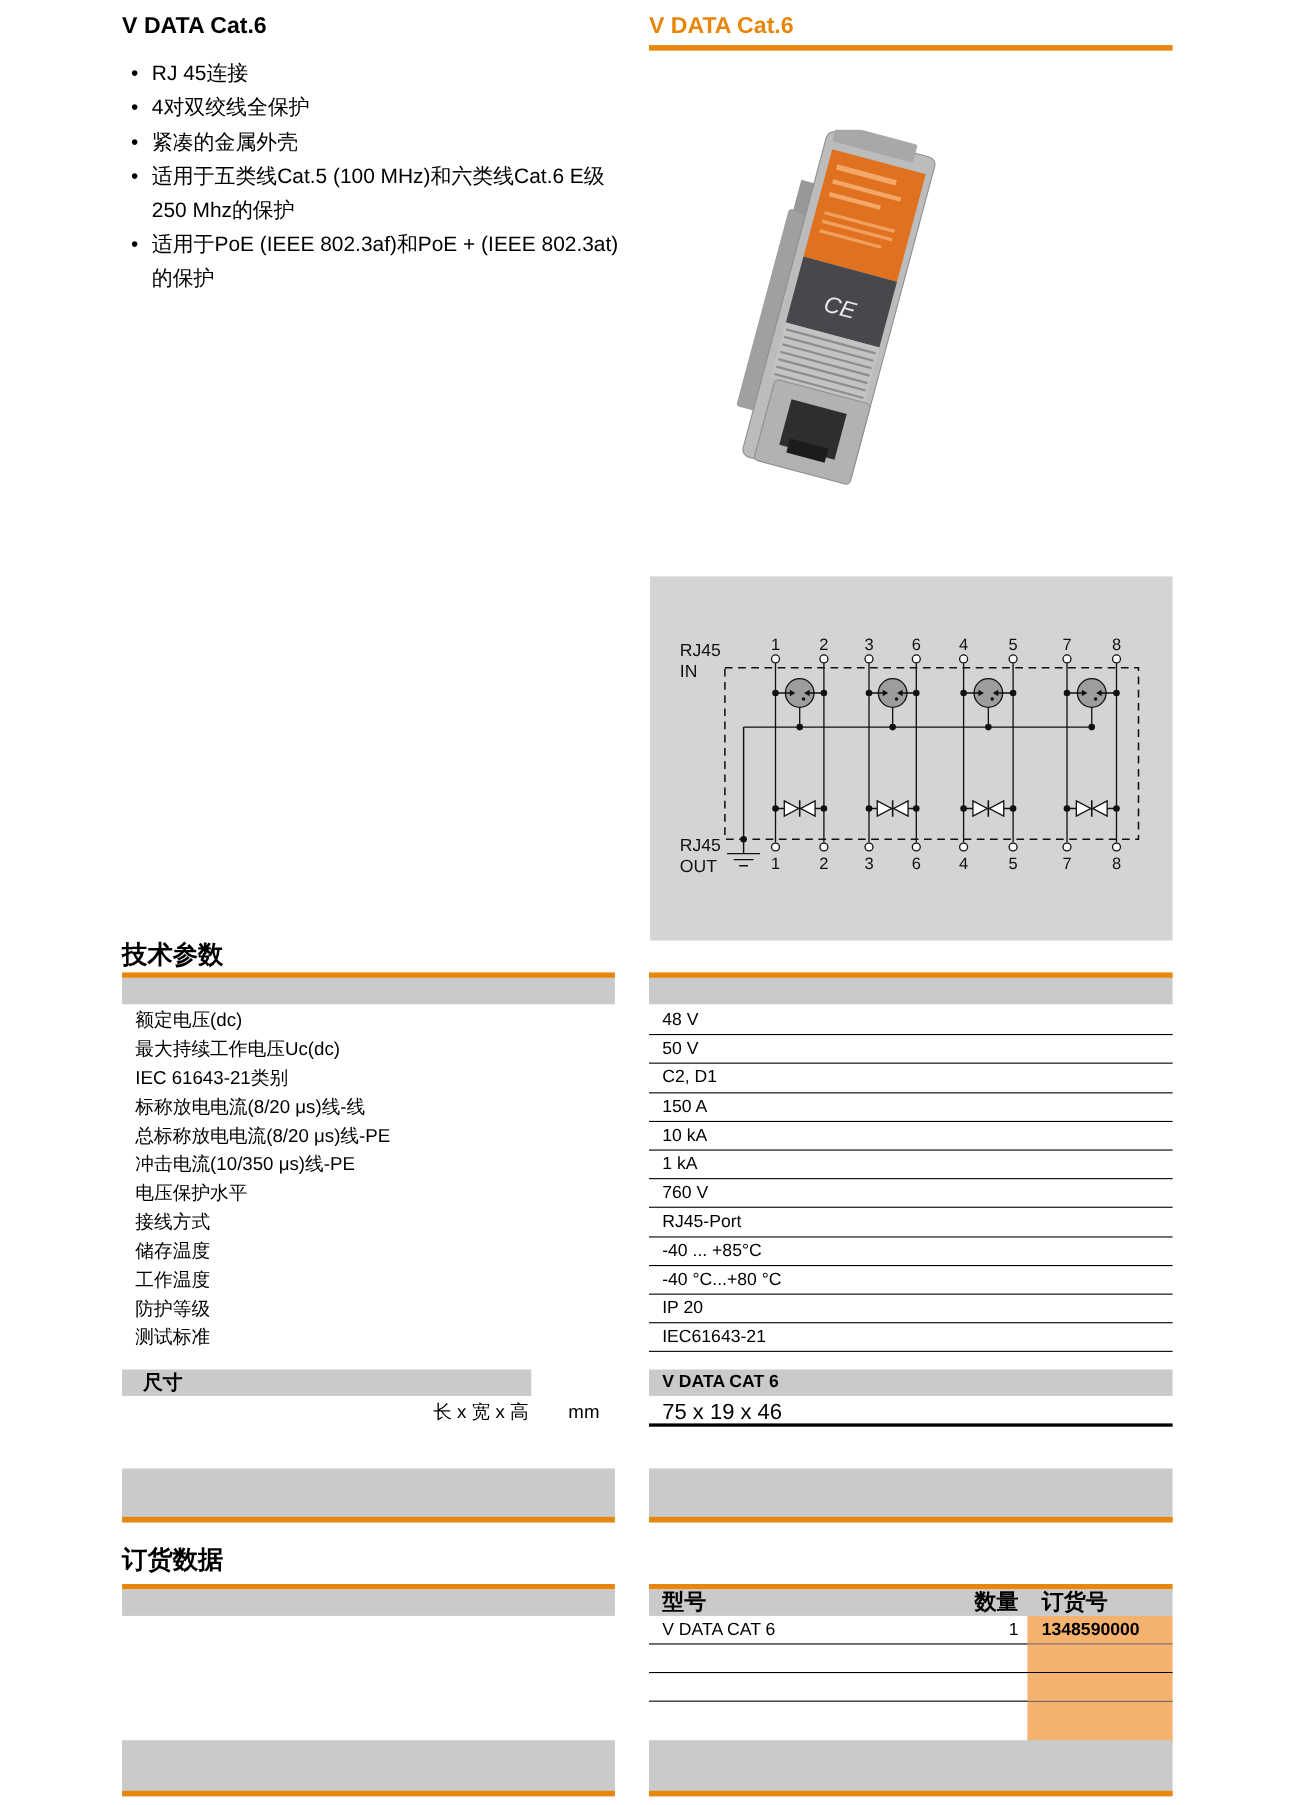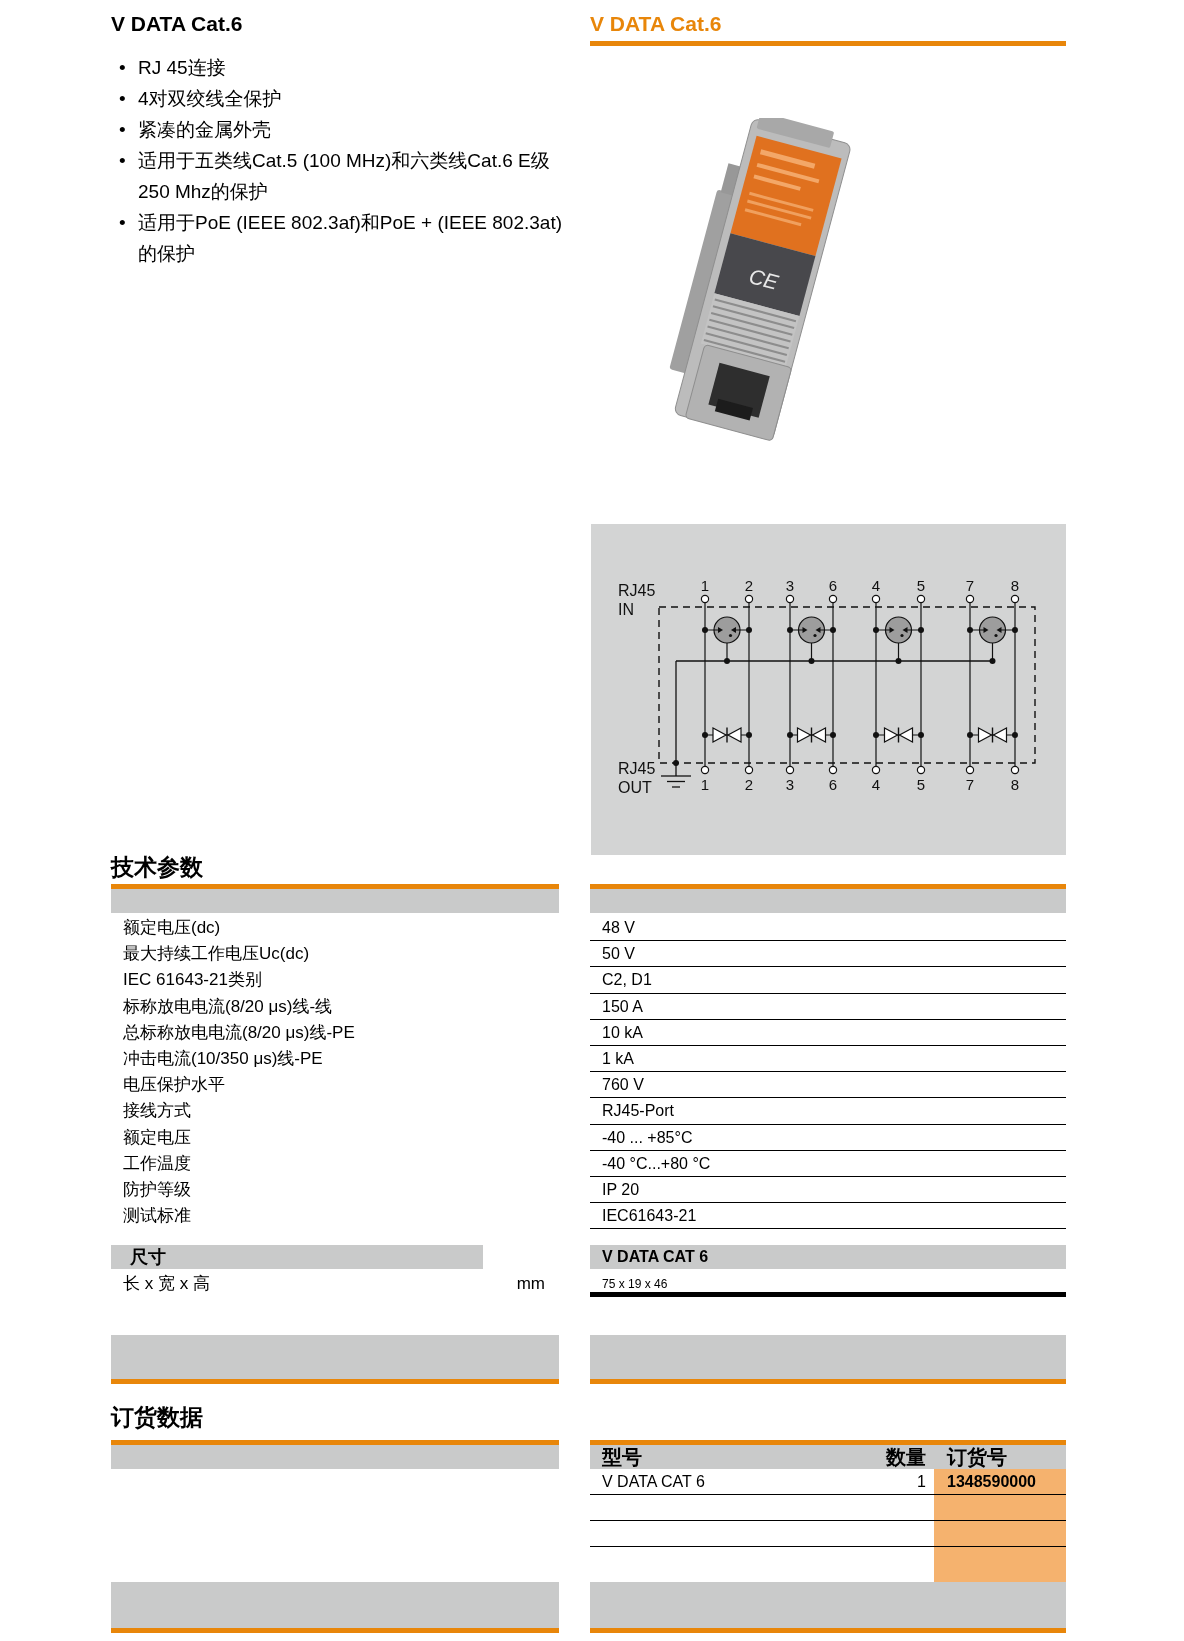--- a/index.html
+++ b/index.html
@@ -28,22 +28,22 @@
   .tech-bar-l{left:111px;top:889px;width:448px;height:24px;}
   .tech-bar-r{left:590px;top:889px;width:476px;height:24px;}
   
   .labels-col{left:111px;top:915px;width:448px;}
   .values-col{left:590px;top:915px;width:476px;}
   .trow{height:26.2px;line-height:26.2px;box-sizing:border-box;padding-left:12px;font-size:17px;white-space:nowrap;}
   .values-col .trow{border-bottom:1px solid #000;font-size:16px;}
   
   .dims-bar-l{left:111px;top:1245px;width:372px;height:24px;line-height:24px;font-size:18px;font-weight:bold;box-sizing:border-box;padding-left:19px;}
   .dims-bar-r{left:590px;top:1245px;width:476px;height:24px;line-height:24px;font-size:16px;font-weight:bold;box-sizing:border-box;padding-left:12px;}
-  .dims-row-l{left:111px;top:1271px;width:448px;height:26px;line-height:26px;box-sizing:border-box;padding:0 14px 0 12px;font-size:17px;display:flex;justify-content:space-between;}
-  .dims-row-r{left:590px;top:1271px;width:476px;height:26px;line-height:26px;box-sizing:border-box;padding-left:12px;font-size:12px;border-bottom:5px solid #000000;}
+  .dims-row-l{left:111px;top:1271px;width:448px;height:26px;line-height:26px;box-sizing:border-box;padding:0 14px 0 12px;font-size:17px;display:flex;justify-content:flex-end;gap:36px;}
+  .dims-row-r{left:590px;top:1271px;width:476px;height:26px;line-height:26px;box-sizing:border-box;padding-left:12px;font-size:20px;border-bottom:3px solid #000000;}
   
   .blk{height:44px;background:#c9caca;border-bottom:5px solid #e8860a;}
   .blk-l1{left:111px;top:1335px;width:448px;}
   .blk-r1{left:590px;top:1335px;width:476px;}
   
   .ord-h{left:111px;top:1402px;}
   .ord-rule-l{left:111px;top:1440px;width:448px;}
   .ord-bar-l{left:111px;top:1445px;width:448px;height:24px;}
   .ord-rule-r{left:590px;top:1440px;width:476px;}
   .ord-head{left:590px;top:1445px;width:476px;height:24px;display:flex;font-size:20px;font-weight:bold;line-height:24px;}
@@ -265,21 +265,21 @@
 
 <div class="abs labels-col">
   <div class="trow">额定电压(dc)</div>
   <div class="trow">最大持续工作电压Uc(dc)</div>
   <div class="trow">IEC 61643-21类别</div>
   <div class="trow">标称放电电流(8/20 μs)线-线</div>
   <div class="trow">总标称放电电流(8/20 μs)线-PE</div>
   <div class="trow">冲击电流(10/350 μs)线-PE</div>
   <div class="trow">电压保护水平</div>
   <div class="trow">接线方式</div>
-  <div class="trow">额定电压</div>
+  <div class="trow">储存温度</div>
   <div class="trow">工作温度</div>
   <div class="trow">防护等级</div>
   <div class="trow">测试标准</div>
 </div>
 <div class="abs values-col">
   <div class="trow">48 V</div>
   <div class="trow">50 V</div>
   <div class="trow">C2, D1</div>
   <div class="trow">150 A</div>
   <div class="trow">10 kA</div>

